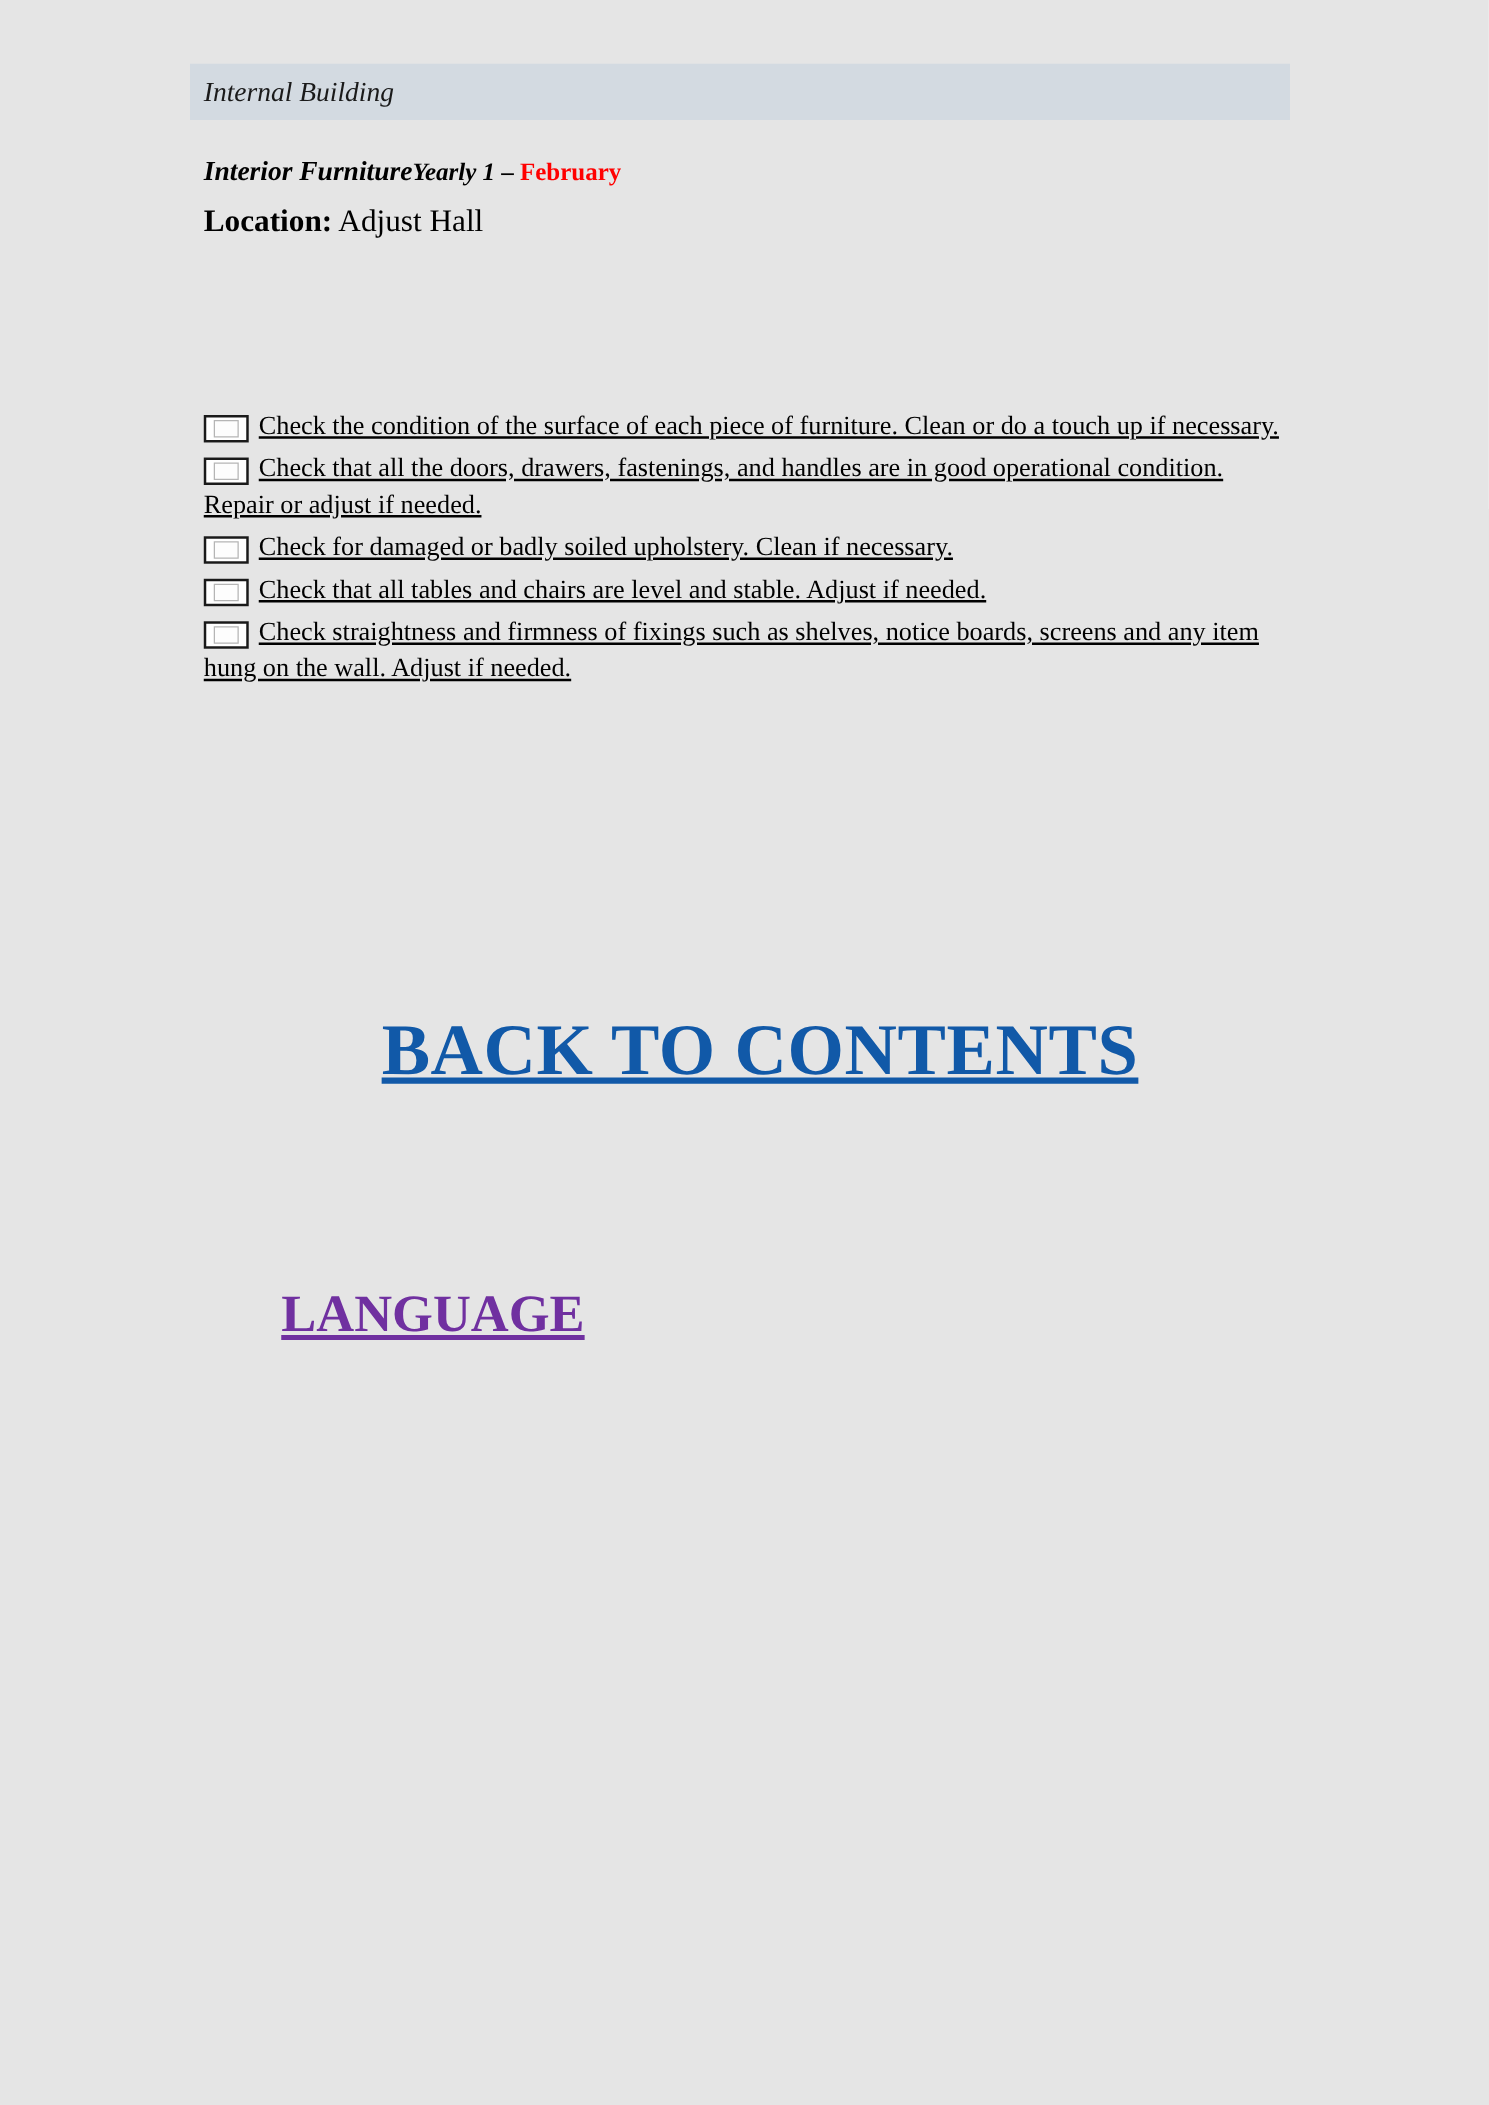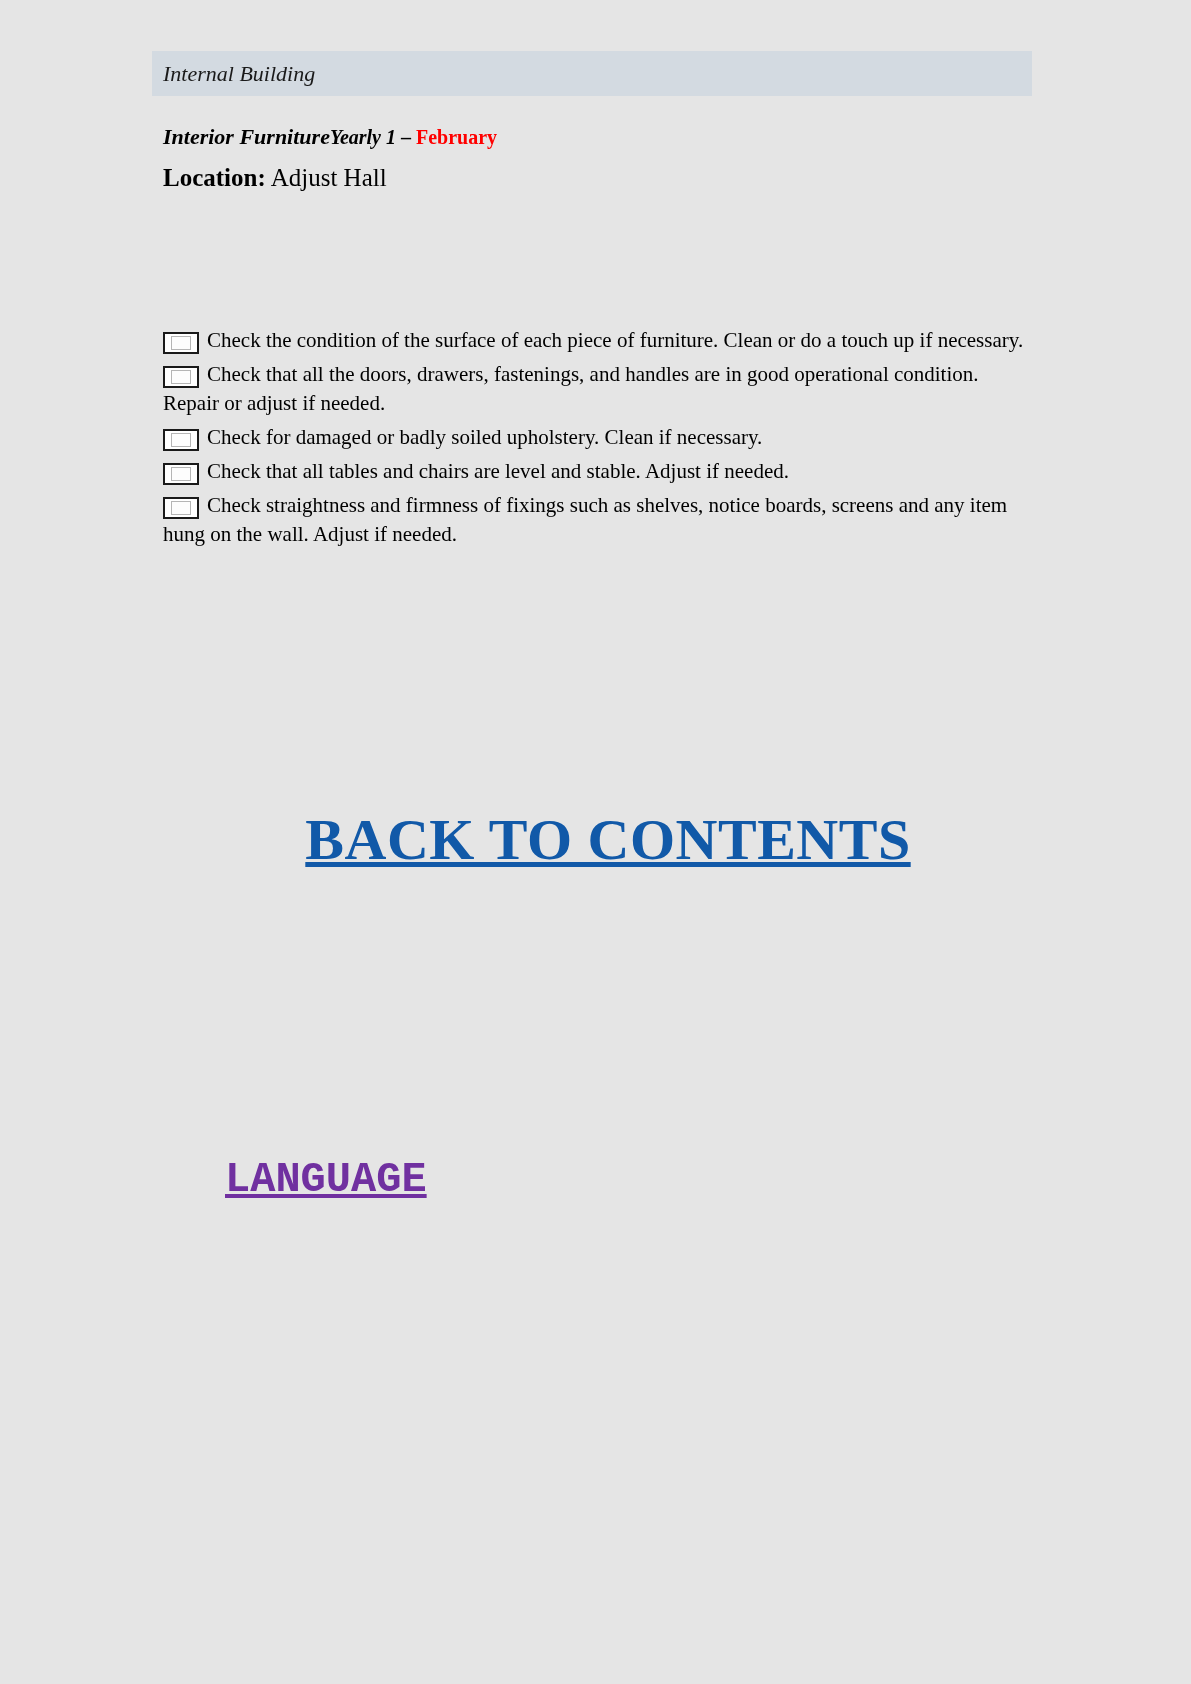--- a/index.html
+++ b/index.html
@@ -151,20 +151,21 @@
     bottom: 2px;
     border: 1px solid #b5b5b5;
     background: #fdfdfd;
   }
   .check-text {
     display: block;
     font-size: 21px;
     line-height: 29px;
     color: #000000;
     text-indent: 0;
+    text-decoration: underline;
   }
 
   
   .back-to-contents {
     position: absolute;
     left: 0;
     top: 806px;
     width: 1191px;
     text-align: center;
     padding-left: 25px;
@@ -173,22 +174,21 @@
     font-size: 58px;
     font-weight: bold;
     color: #1159a8;
     text-decoration: underline;
     letter-spacing: 0.5px;
   }
 
   .language-link {
     position: absolute;
     left: 225px;
-    top: 1156px;
-    font-family: Liberation Mono, monospace;
+    top: 1028px;
   }
   .language-link a {
     font-size: 42px;
     font-weight: bold;
     color: #7030a0;
     text-decoration: underline;
     letter-spacing: 0px;
   }
 </style>
 </head>

